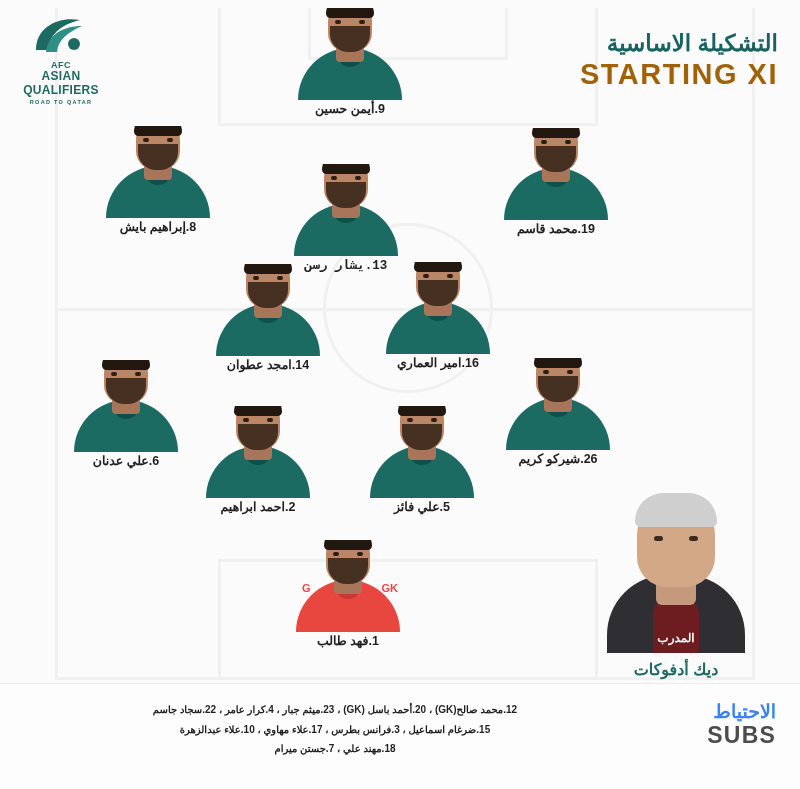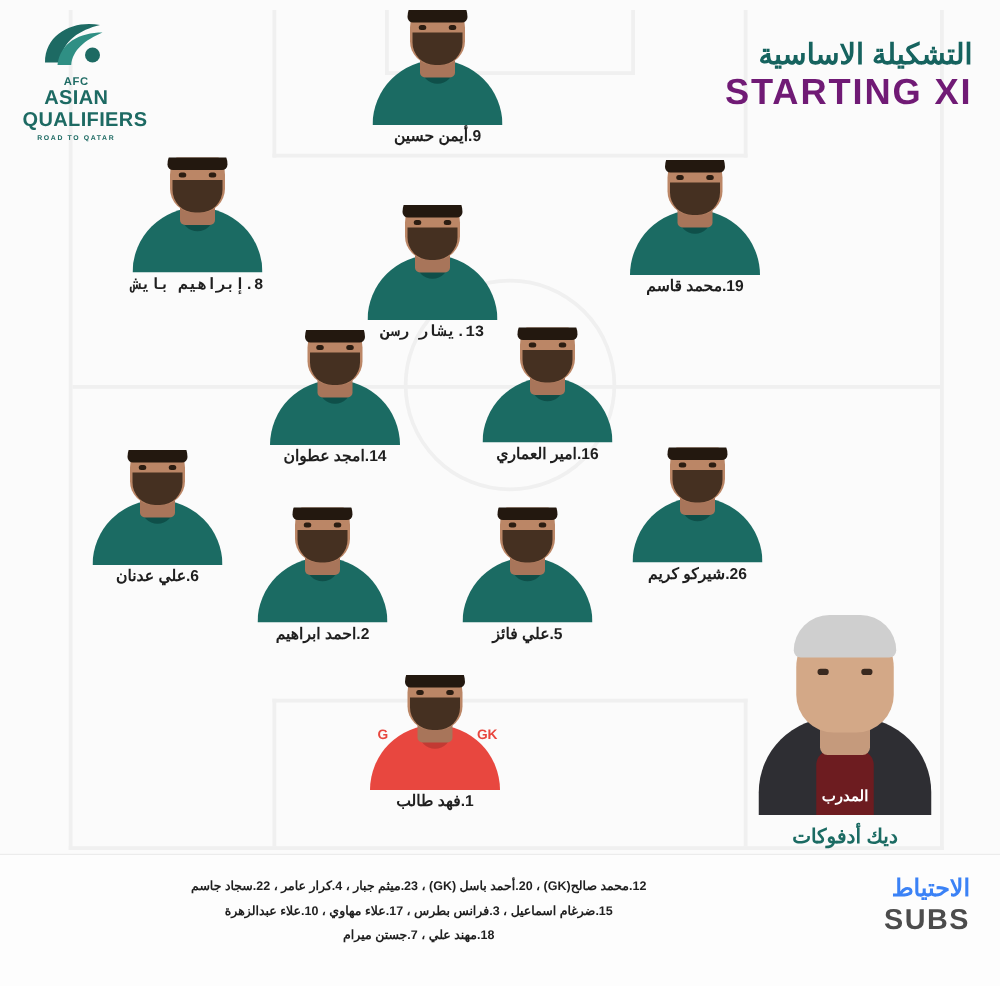--- a/index.html
+++ b/index.html
@@ -44,35 +44,35 @@
 
   
   .header {
     position: absolute; right: 22px; top: 30px; text-align: right;
   }
   .header .ar {
     font-size: 23px; font-weight: bold; color: #16635f; direction: rtl;
     letter-spacing: 0px; line-height: 1.15;
   }
   .header .en {
-    font-size: 29px; font-weight: bold; color: #701a75; letter-spacing: 1.5px;
+    font-size: 29px; font-weight: bold; color: #a16207; letter-spacing: 1.5px;
     line-height: 1.15; margin-top: 2px;
   }
 
   
   .logo {
     position: absolute; left: 18px; top: 14px; width: 86px; text-align: center;
   }
   .logo .mark { height: 44px; }
   .logo .t1 {
     font-size: 9px; font-weight: bold; color: #1d6a63; letter-spacing: .5px; line-height: 1.15;
     margin-top: 2px;
   }
   .logo .t2 {
-    font-size: 16px; font-weight: bold; color: #1d6a63; letter-spacing: .3px; line-height: 1.1;
+    font-size: 12px; font-weight: bold; color: #1d6a63; letter-spacing: .3px; line-height: 1.1;
   }
   .logo .t3 {
     font-size: 5.5px; font-weight: bold; color: #1d6a63; letter-spacing: 1.3px; margin-top: 2px;
   }
 
   
   .player { position: absolute; width: 120px; text-align: center; }
   .bust {
     position: relative; width: 104px; height: 92px; margin: 0 auto;
     overflow: hidden;
@@ -217,21 +217,21 @@
         <div class="beard"></div>
       <div class="eyes">
           <i class="l"></i>
           <i class="r"></i>
         </div>
         <div class="hair"></div>
     </div>
     <div class="pname">9.أيمن حسين</div>
   </div>
 
-  <div class="player" style="left:98px; top:126px;font-family:Liberation Mono, monospace;">
+  <div class="player" style="left:98px; top:126px;">
     <div class="bust">
       <div class="shoulders"></div>
         <div class="collar"></div>
         <div class="neck"></div>
       <div class="head"></div>
         <div class="beard"></div>
       <div class="eyes">
           <i class="l"></i>
           <i class="r"></i>
         </div>

